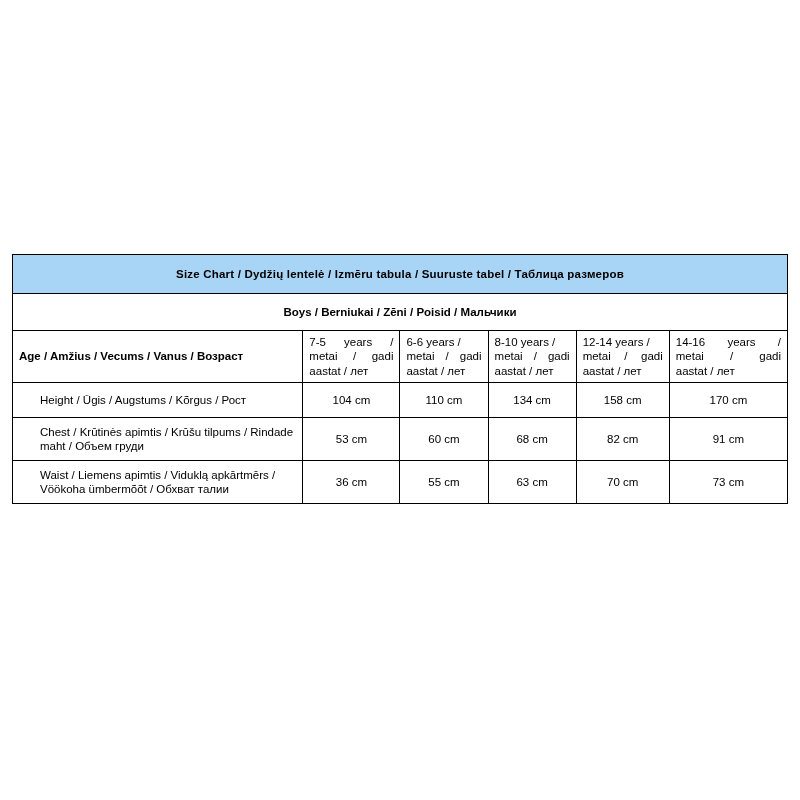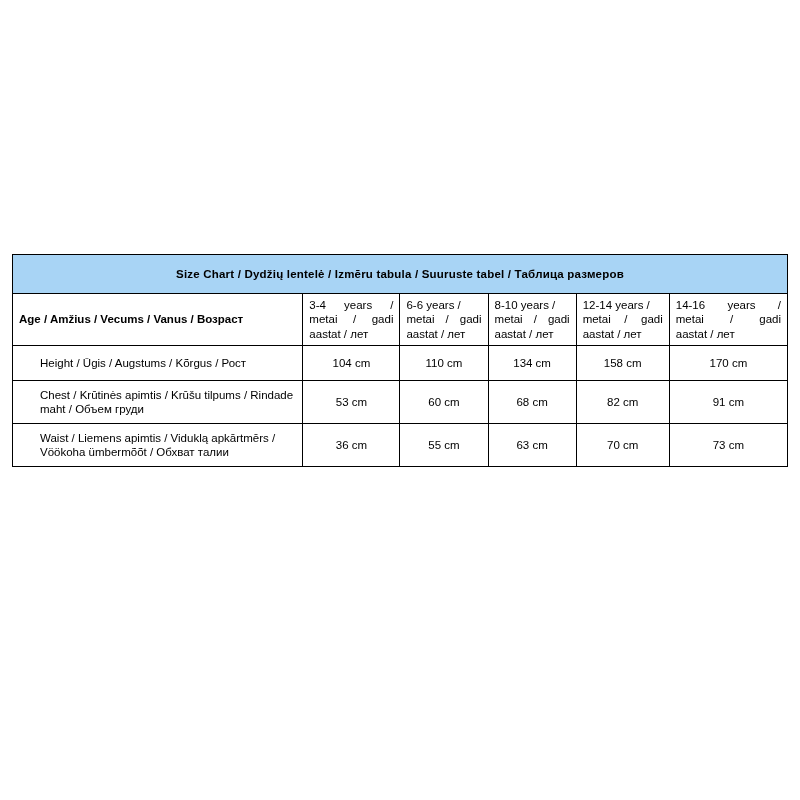--- a/index.html
+++ b/index.html
@@ -95,25 +95,28 @@
         <col style="width:97px">
         <col style="width:88px">
         <col style="width:88px">
         <col style="width:93px">
         <col style="width:118px">
       </colgroup>
       <tbody>
         <tr class="title-row">
           <td colspan="6">Size Chart  /  Dydžių lentelė  /  Izmēru tabula  /  Suuruste tabel  /  Таблица размеров</td>
         </tr>
+        <tr class="group-row">
+          <td colspan="6">Boys / Berniukai / Zēni / Poisid / Мальчики</td>
+        </tr>
         <tr class="header-row">
           <td class="age-label">Age / Amžius / Vecums / Vanus / Возраст</td>
           <td class="col-head">
             <span class="ln spread">
-                <span>3-4</span>
+                <span>7-5</span>
                 <span>years</span>
                 <span>/</span>
               </span>
             <span class="ln spread">
                 <span>metai</span>
                 <span>/</span>
                 <span>gadi</span>
               </span>
             <span class="ln">aastat / лет</span>
           </td>

